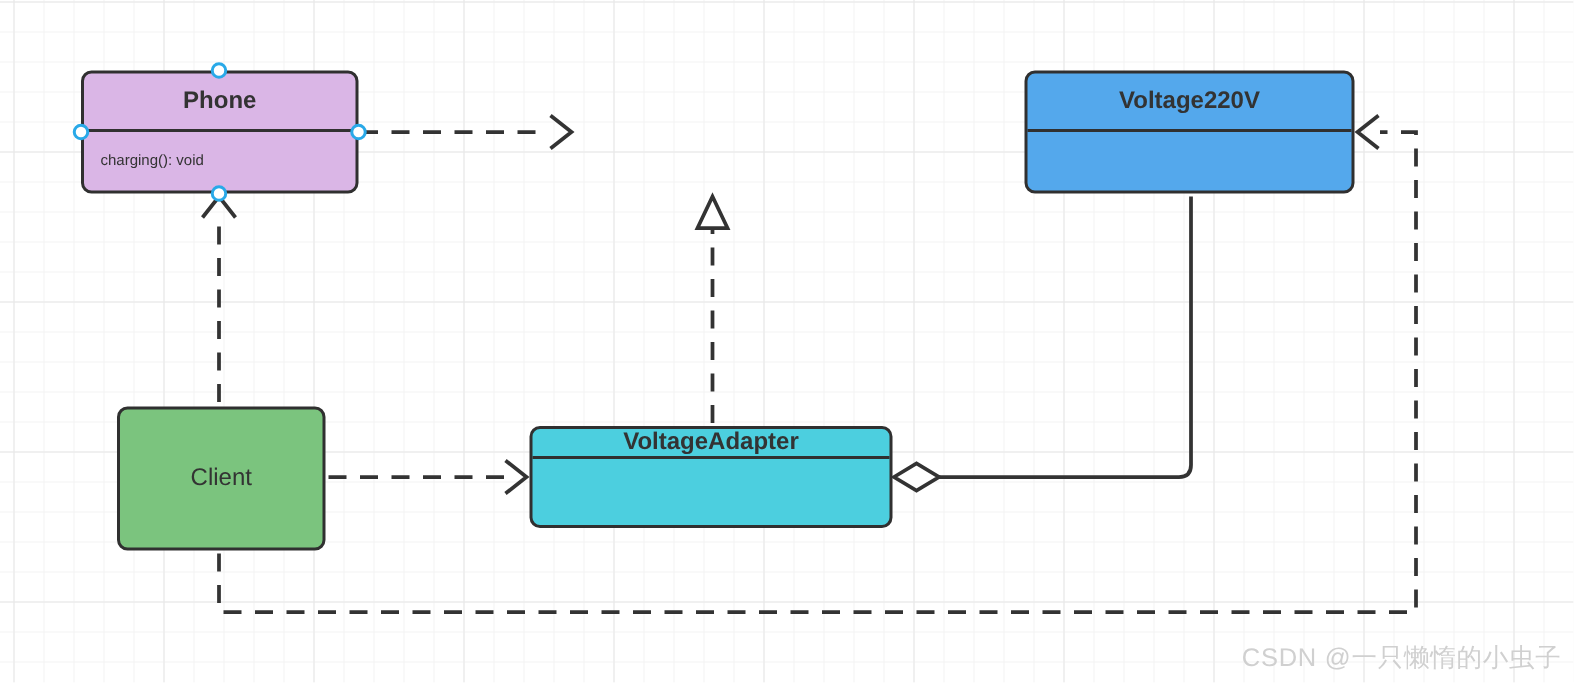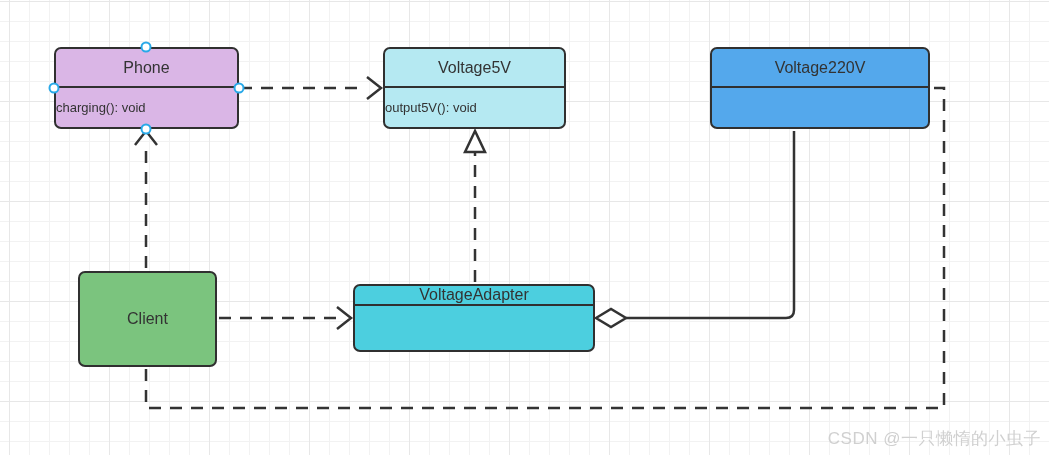--- a/index.html
+++ b/index.html
@@ -41,29 +41,30 @@
     border-radius: 7px;
     display: flex;
     flex-direction: column;
     color: var(--text-color, #333);
   }
   .uml-title {
     flex: 0 0 auto;
     display: flex;
     align-items: center;
     justify-content: center;
-    font-weight: normal;
+    font-weight: bold;
     font-size: 16px;
     border-bottom: 2.5px solid var(--border-color, #303030);
   }
   .uml-body {
     flex: 1 1 auto;
     display: flex;
     align-items: center;
-    font-size: 13px;
+    font-size: 10px;
+    padding-left: 11px;
   }
   .node-phone       { left: 54px;  top: 47px;  width: 185px; height: 82px; }
   .node-phone .uml-title, .node-v5 .uml-title, .node-v220 .uml-title { height: 39px; }
   .node-v5          { left: 383px; top: 47px;  width: 183px; height: 82px; }
   .node-v220        { left: 683px; top: 47px;  width: 220px; height: 82px; }
   .node-adapter     { left: 353px; top: 284px; width: 242px; height: 68px; }
   .node-adapter .uml-title { height: 20px; }
   .node-client {
     position: absolute;
     left: 78px; top: 271px; width: 139px; height: 96px;
@@ -132,26 +133,22 @@
       <path class="edge-stroke edge-dashed" d="M146,369 L146,408 L944,408 L944,88 L920,88"></path>
       <polyline class="edge-stroke" points="919,77 905,88 919,99"></polyline>
     </g>
   </svg>
 
   <div class="uml-node node-phone" style="background-color: rgb(218, 182, 230);">
     <div class="uml-title">Phone</div>
     <div class="uml-body">charging(): void</div>
   </div>
 
-  <div class="uml-node node-v5" style="background-color: rgb(181, 233, 242);">
-    <div class="uml-title">Voltage5V</div>
-    <div class="uml-body">output5V(): void</div>
-  </div>
 
-  <div class="uml-node node-v220" style="background-color: rgb(84, 168, 236); margin-left: 27px;">
+  <div class="uml-node node-v220" style="background-color: rgb(84, 168, 236);">
     <div class="uml-title">Voltage220V</div>
   </div>
 
   <div class="uml-node node-adapter" style="background-color: rgb(76, 207, 223);">
     <div class="uml-title">VoltageAdapter</div>
     <div class="uml-body"></div>
   </div>
 
   <div class="node-client" style="background-color: rgb(123, 196, 126);">
     <span>Client</span>

